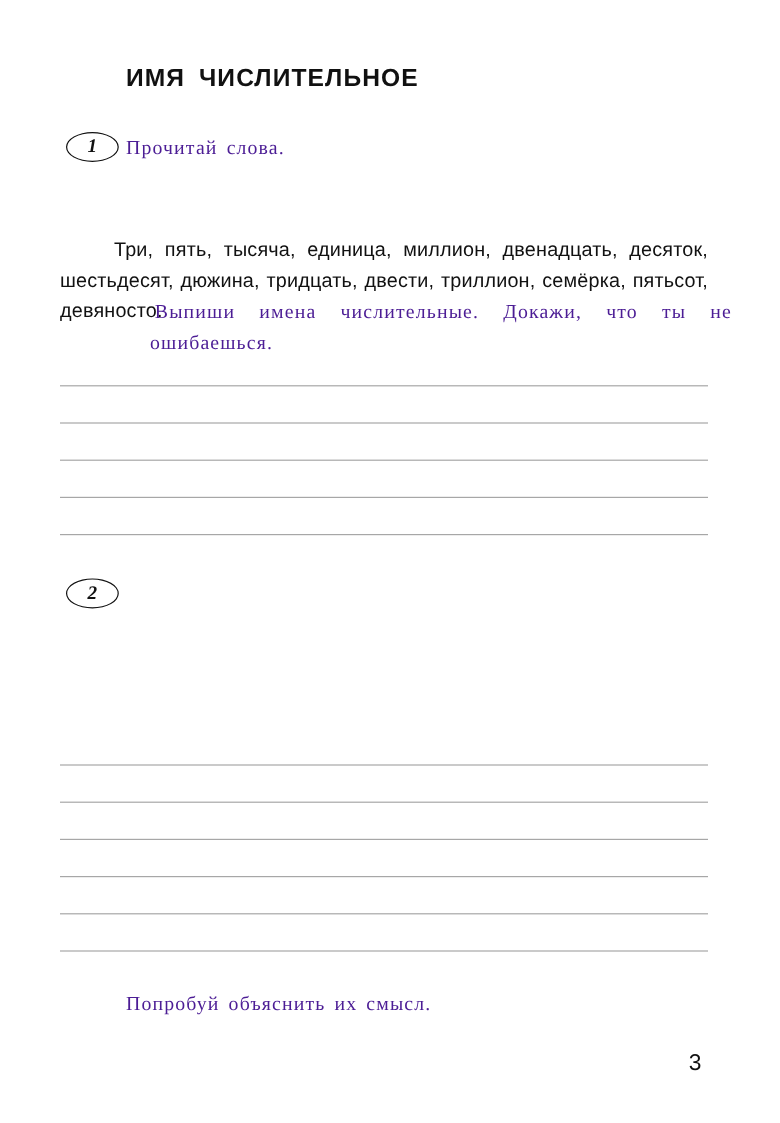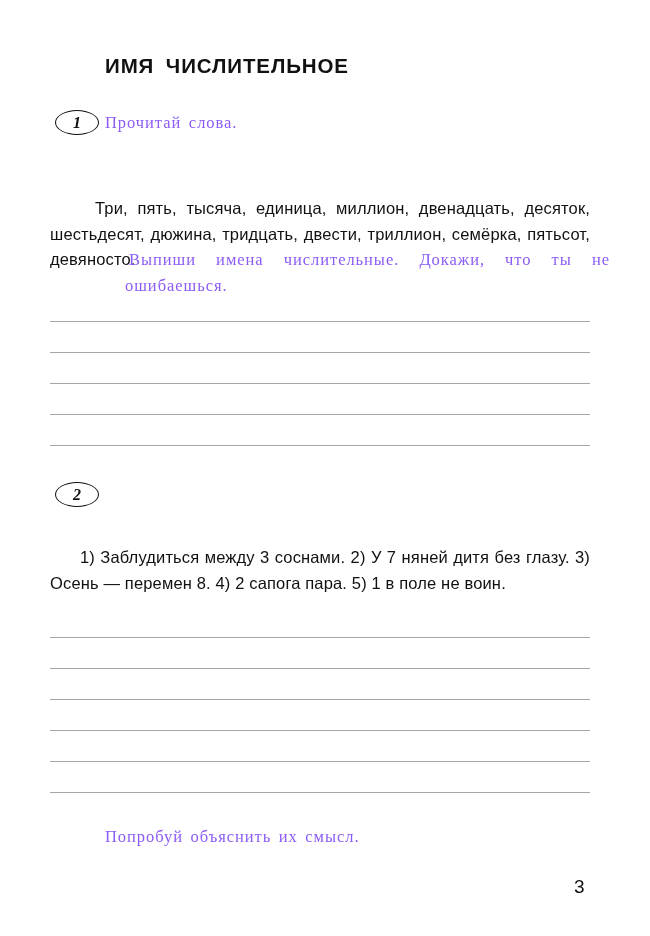--- a/index.html
+++ b/index.html
@@ -57,21 +57,21 @@
 
   
   .serif-block {
     position: absolute;
     font-family: "Liberation Serif", serif;
     font-size: 16.5px;
     line-height: 26px;
     letter-spacing: 0.95px;
     word-spacing: 2.5px;
     text-align: justify;
-    color: #8b5cf6;
+    color: #4c1d95;
   }
 
   
   .sans-block {
     position: absolute;
     font-family: "Liberation Sans", sans-serif;
     font-size: 16.5px;
     line-height: 25.5px;
     letter-spacing: 0.15px;
     text-align: justify;
@@ -118,21 +118,20 @@
   <div class="rule" style="left:50px; top:352px; width:540px;"></div>
   <div class="rule" style="left:50px; top:383px; width:540px;"></div>
   <div class="rule" style="left:50px; top:414px; width:540px;"></div>
   <div class="rule" style="left:50px; top:445px; width:540px;"></div>
 
   <div class="ex-marker" style="left:55px; top:482px;">
     <span class="num">2</span>
   </div>
 
 
-  <div class="sans-block" style="left:50px; top:545px; width:540px; text-indent:30px;">1) Заблудиться между 3 соснами. 2) У 7 няней дитя без глазу. 3) Осень — перемен 8. 4) 2 сапога пара. 5) 1 в поле не воин.</div>
 
   <div class="rule" style="left:50px; top:637px; width:540px;"></div>
   <div class="rule" style="left:50px; top:668px; width:540px;"></div>
   <div class="rule" style="left:50px; top:699px; width:540px;"></div>
   <div class="rule" style="left:50px; top:730px; width:540px;"></div>
   <div class="rule" style="left:50px; top:761px; width:540px;"></div>
   <div class="rule" style="left:50px; top:792px; width:540px;"></div>
 
   <div class="serif-block" style="left:105px; top:824px; width:485px; text-align:left;">Попробуй объяснить их смысл.</div>
 

